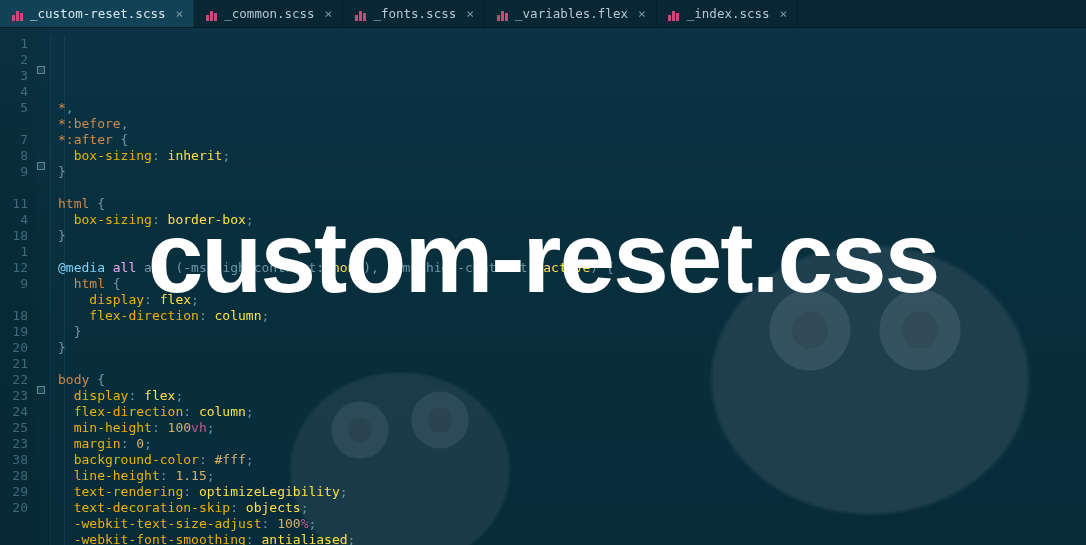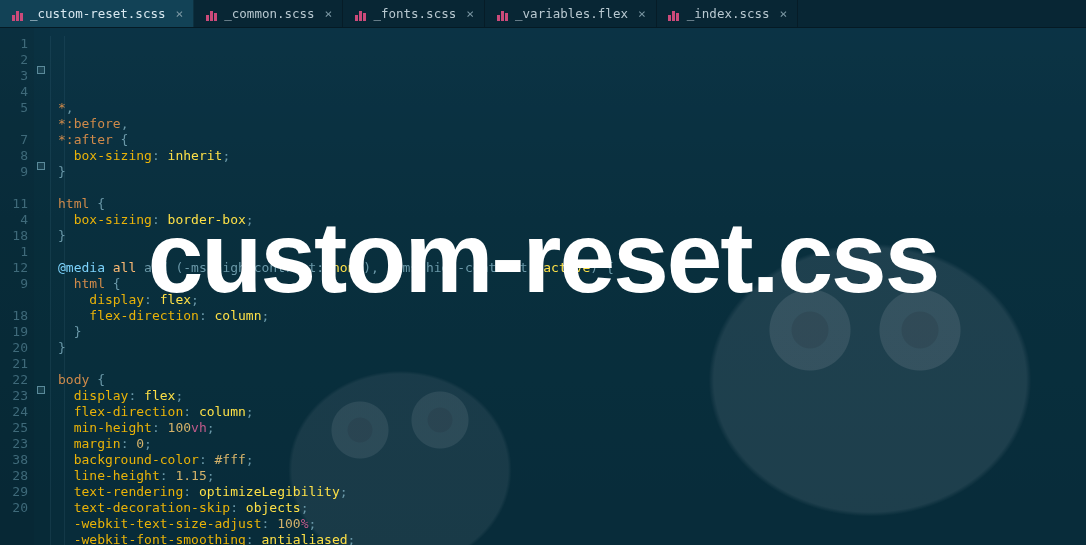--- a/index.html
+++ b/index.html
@@ -99,21 +99,21 @@
     color: #7aa8b8;
     position: relative;
   }
   .code .line { height:16px; }
   .c-sel   { color:#d08a4a; }  
   .c-prop  { color:#eab308; }  
   .c-punc  { color:#6a98a8; }
   .c-val   { color:#fde047; }
   .c-num   { color:#d4b26a; }
   .c-unit  { color:#c05a8a; }
-  .c-kw    { color:#fdba74; }
+  .c-kw    { color:#f0abfc; }
   .c-str   { color:#d4b26a;margin-top:20px; }
   .c-at    { color:#7dd3fc; }
   .hero {
     position: absolute;
     z-index: 5;
     left: 0; right: 0;
     top: 200px;
     text-align: center;
     font-family: "Helvetica Neue", Arial, sans-serif;
     font-weight: 800;

